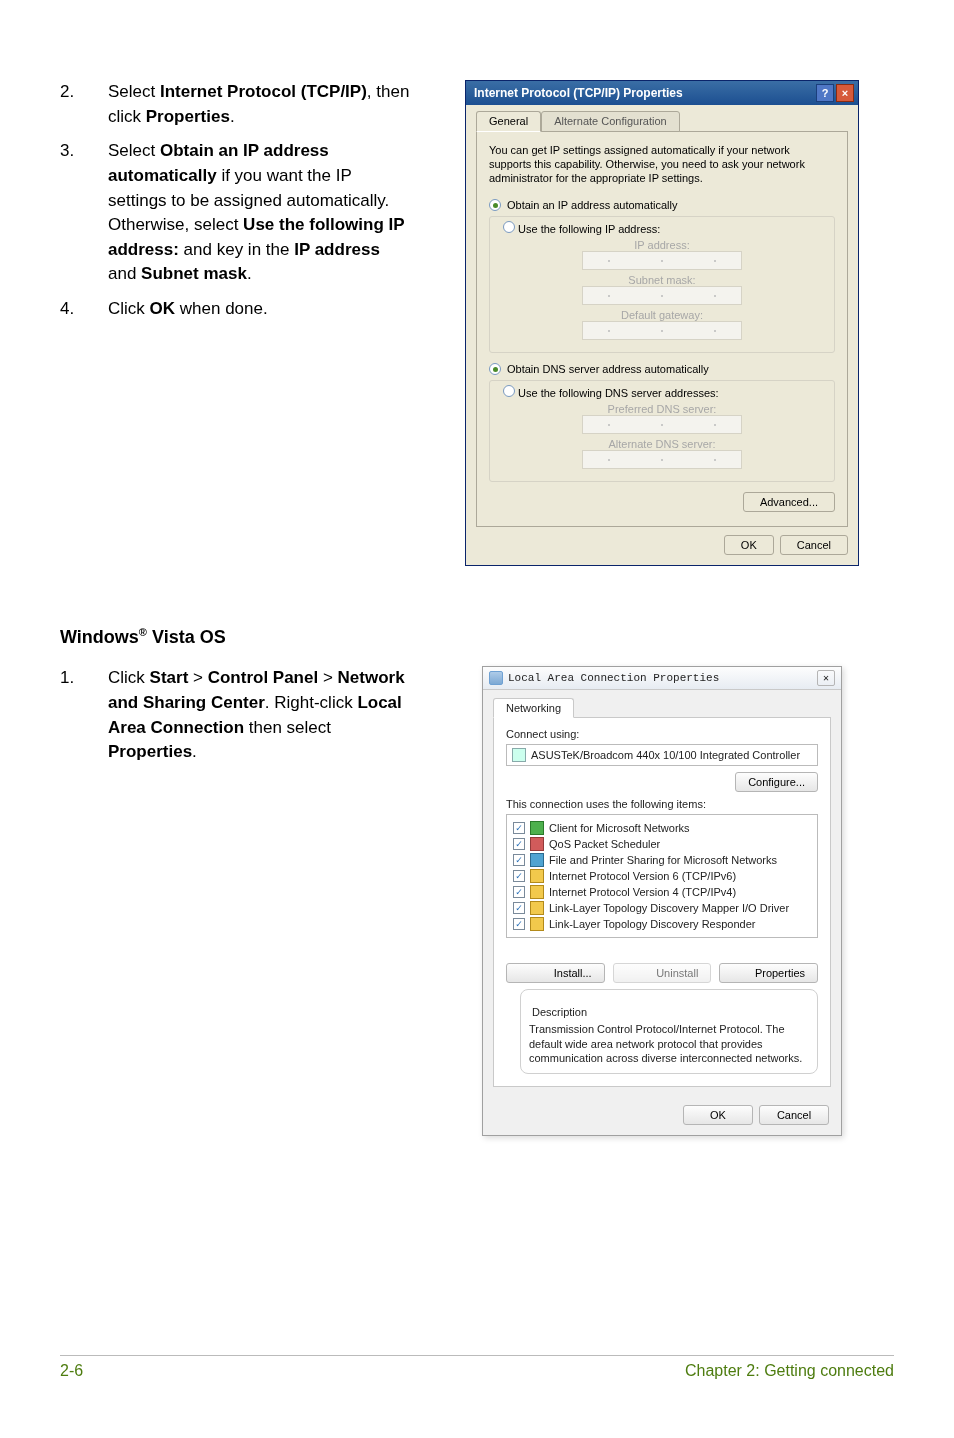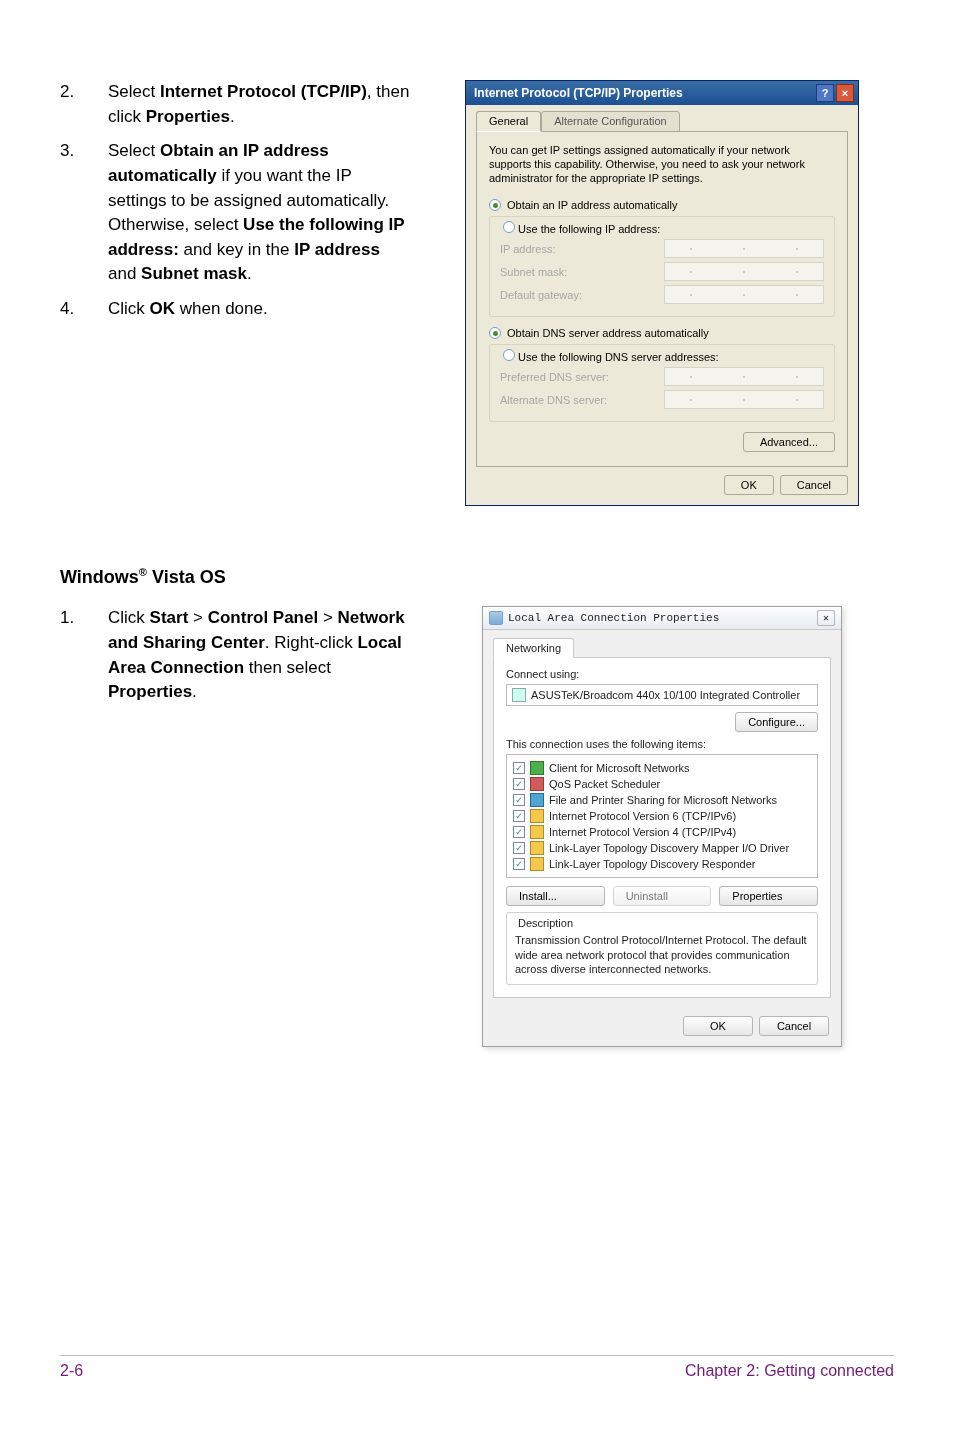--- a/index.html
+++ b/index.html
@@ -58,21 +58,21 @@
   .xp-tabs { display:flex; gap:0; margin-bottom:-1px; }
   .xp-tab { padding: 3px 12px 4px 12px; border:1px solid #aca899; background:#ece9d8; border-bottom:1px solid #fff; border-radius:3px 3px 0 0; position:relative; z-index:1;}
   .xp-tab.inactive { background:#e3e0d0; border-bottom:1px solid #aca899; color:#555; z-index:0;}
   .xp-tab-content { border:1px solid #aca899; padding: 12px 12px 14px 12px; background:#ece9d8; }
   .xp-desc { font-size: 11px; margin-bottom: 14px; line-height:1.25; }
   .xp-radio-row { display:flex; align-items:center; gap:6px; margin:5px 0; color:#000; }
   .xp-radio { width:12px;height:12px;border:1px solid #7a9ac0;border-radius:50%;display:inline-flex;align-items:center;justify-content:center;background:#fff;}
   .xp-radio.checked::after{content:"";width:5px;height:5px;border-radius:50%;background:#4a8b2a;}
   .xp-group { border:1px solid #d6d3c6; border-radius:3px; padding: 4px 10px 8px 10px; margin-bottom:10px; }
   .xp-group .legend { margin-top:-11px; background:#ece9d8; display:inline-block; padding:0 3px; }
-  .xp-field-row { display:flex; align-items:center; margin: 4px 0; }
+  .xp-field-row { display:flex; align-items:center; margin: 4px 0; flex-direction: column; }
   .xp-field-label { flex:1; color:#a7a7a7; }
   .xp-ip-input { width:160px; height:19px; background:#f4f3ee; border:1px solid #d6d3c6; display:flex; align-items:center; justify-content:space-around; color:#bbb; }
   .xp-ip-dot { width:2px;height:2px;background:#bbb;border-radius:50%; }
   .xp-btn { background:#ece9d8; border:1px solid #aca899; padding:3px 16px; border-radius:3px; font-size:11px; }
   .xp-btn-row { display:flex; justify-content:flex-end; gap:6px; margin-top:8px; }
 
   
   .vista-dialog {
     width: 360px;
     margin: 0 auto;
@@ -103,30 +103,30 @@
   .vista-right { display:flex; justify-content:flex-end; margin-bottom:6px; }
   .vista-list { border:1px solid #bbb; padding:5px 6px 6px 6px; height:124px; overflow:hidden;}
   .vista-item { display:flex; align-items:center; gap:5px; padding:1px 0; white-space:nowrap;}
   .vista-check { width:12px;height:12px;border:1px solid #7a8a9a;display:inline-flex;align-items:center;justify-content:center;font-size:9px;color:#2a70b8; background:#fff;}
   .vista-item-icon { width:14px;height:14px;display:inline-block; }
   .vicon-1{background:#4db04d;border:1px solid #2a7a2a;}
   .vicon-2{background:#d15b5b;border:1px solid #933a3a;}
   .vicon-3{background:#4fa3d1;border:1px solid #2a6a8f;}
   .vicon-4{background:#f2c94c;border:1px solid #b38a1a;}
   .vista-btn-row { display:flex; gap:8px; margin:8px 0 6px 0; }
-  .vista-btn-row .vista-btn { flex:1; text-align:left; }
-  .vista-group { border:1px solid #d0d0d0; border-radius:3px; padding:4px 8px 8px 8px; }
+  .vista-btn-row .vista-btn { flex:1; text-align:right;margin-top:17px; }
+  .vista-group { border:1px solid #d0d0d0; border-radius:8px; padding:16px 8px 8px 8px;margin-left:14px; }
   .vista-group .gtitle { margin-top:-12px; background:#fff; display:inline-block; padding:0 3px; }
   .vista-footer { display:flex; justify-content:flex-end; gap:6px; padding:8px 12px 10px 12px; background:#f0f0f0;}
 
   .page-footer {
     position:absolute; bottom:58px; left:60px; right:60px;
     border-top:1px solid #bbb; padding-top:6px;
     display:flex; justify-content:space-between;
-    font-size:16px; color:#701a75;
+    font-size:16px; color:#4d7c0f;
   }
 </style>
 </head>
 <body>
 
 <div class="page">
 
   <div class="row">
     <div class="instructions">
       <ol class="steps" id="steps-top">

